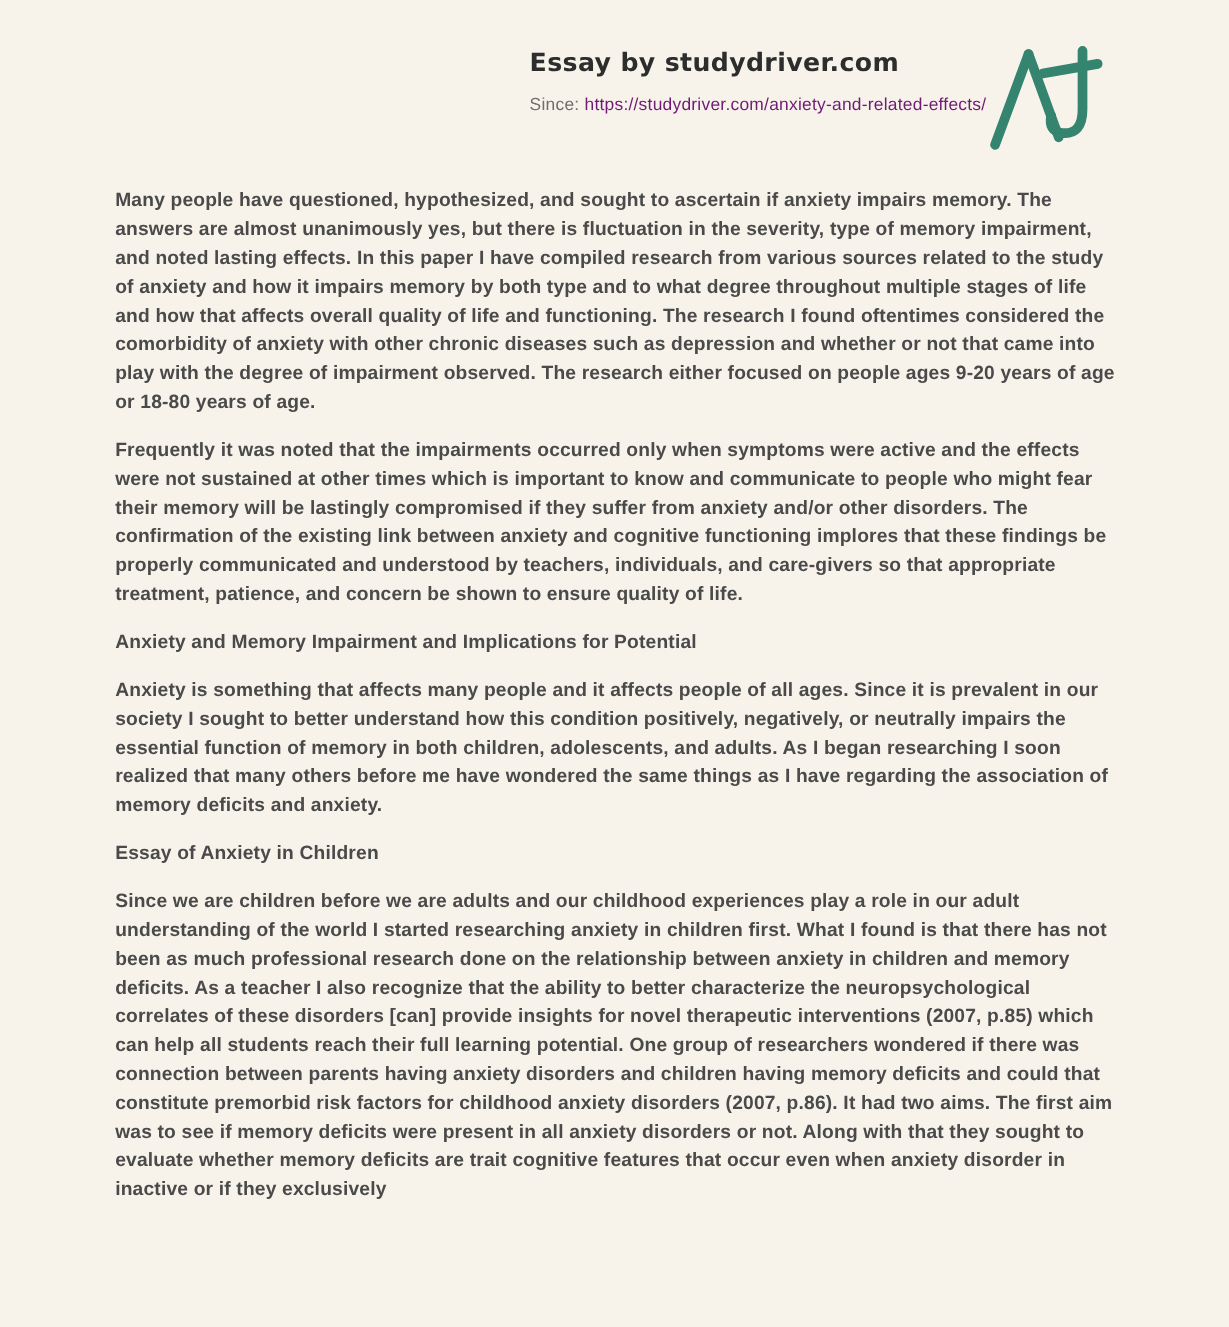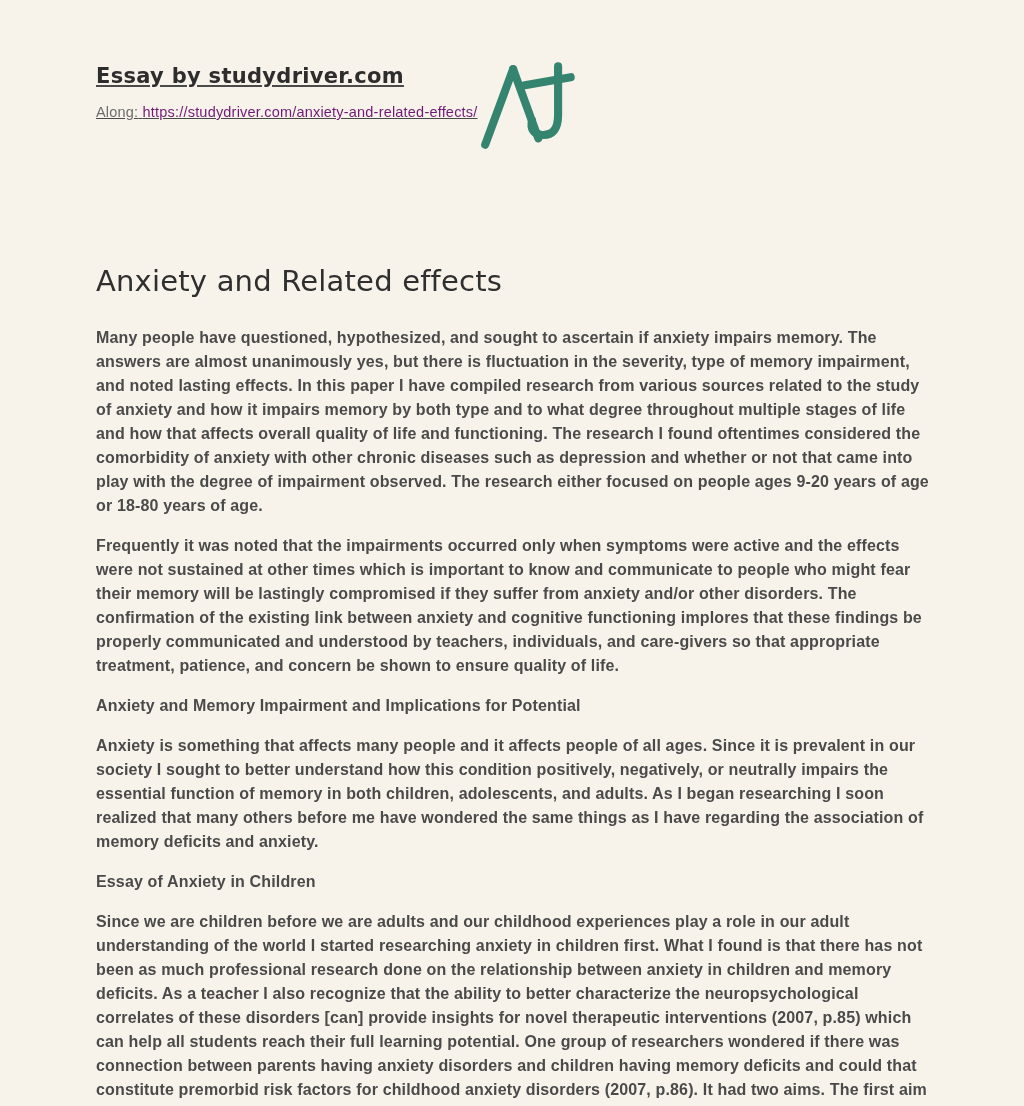--- a/index.html
+++ b/index.html
@@ -18,24 +18,23 @@
 
   .page {
     width: 1024px;
     height: 1106px;
     padding: 0 94px 0 96px;
     position: relative;
   }
 
   .header {
     display: flex;
-    justify-content: flex-start;
+    justify-content: flex-end;
     align-items: flex-start;
-    padding-top: 64px;
-    text-decoration: underline;
+    padding-top: 40px;
   }
 
   .byline {
     font-size: 21px;
     font-weight: bold;
     color: #2d2d2d;
     letter-spacing: 0.3px;
     font-family: "DejaVu Sans", "Liberation Sans", sans-serif;
   }
 
@@ -89,36 +88,35 @@
 </style>
 </head>
 <body>
 
 <div class="page">
 
   <div class="header">
     <div>
       <div class="byline">Essay by studydriver.com</div>
       <div class="source-line">
-        <span>Along:</span>
+        <span>Since:</span>
         <a class="source-link">https://studydriver.com/anxiety-and-related-effects/</a>
       </div>
     </div>
 
     <div class="logo">
       <svg viewBox="0 0 120 100" width="108" height="92" fill="none" stroke="#35846f" stroke-width="9" stroke-linecap="round">
         <path d="M8 93 L39 9"></path>
         <path d="M39 9 L67 86"></path>
         <path d="M52 27 L103 18"></path>
         <path d="M89 6 L89 60 Q89 84 70 82 Q57 80 60 66"></path>
       </svg>
     </div>
   </div>
 
-  <h1 class="article-title">Anxiety and Related effects</h1>
 
   <div class="article-body">
       <p>Many people have questioned, hypothesized, and sought to ascertain if anxiety impairs memory. The answers are almost unanimously yes, but there is fluctuation in the severity, type of memory impairment, and noted lasting effects. In this paper I have compiled research from various sources related to the study of anxiety and how it impairs memory by both type and to what degree throughout multiple stages of life and how that affects overall quality of life and functioning. The research I found oftentimes considered the comorbidity of anxiety with other chronic diseases such as depression and whether or not that came into play with the degree of impairment observed. The research either focused on people ages 9-20 years of age or 18-80 years of age.</p>
       <p>Frequently it was noted that the impairments occurred only when symptoms were active and the effects were not sustained at other times which is important to know and communicate to people who might fear their memory will be lastingly compromised if they suffer from anxiety and/or other disorders. The confirmation of the existing link between anxiety and cognitive functioning implores that these findings be properly communicated and understood by teachers, individuals, and care-givers so that appropriate treatment, patience, and concern be shown to ensure quality of life.</p>
       <h2 class="subheading">Anxiety and Memory Impairment and Implications for Potential</h2>
       <p>Anxiety is something that affects many people and it affects people of all ages. Since it is prevalent in our society I sought to better understand how this condition positively, negatively, or neutrally impairs the essential function of memory in both children, adolescents, and adults. As I began researching I soon realized that many others before me have wondered the same things as I have regarding the association of memory deficits and anxiety.</p>
       <h2 class="subheading">Essay of Anxiety in Children</h2>
       <p>Since we are children before we are adults and our childhood experiences play a role in our adult understanding of the world I started researching anxiety in children first. What I found is that there has not been as much professional research done on the relationship between anxiety in children and memory deficits. As a teacher I also recognize that the ability to better characterize the neuropsychological correlates of these disorders [can] provide insights for novel therapeutic interventions (2007, p.85) which can help all students reach their full learning potential. One group of researchers wondered if there was connection between parents having anxiety disorders and children having memory deficits and could that constitute premorbid risk factors for childhood anxiety disorders (2007, p.86). It had two aims. The first aim was to see if memory deficits were present in all anxiety disorders or not. Along with that they sought to evaluate whether memory deficits are trait cognitive features that occur even when anxiety disorder in inactive or if they exclusively</p>
     </div>
 

